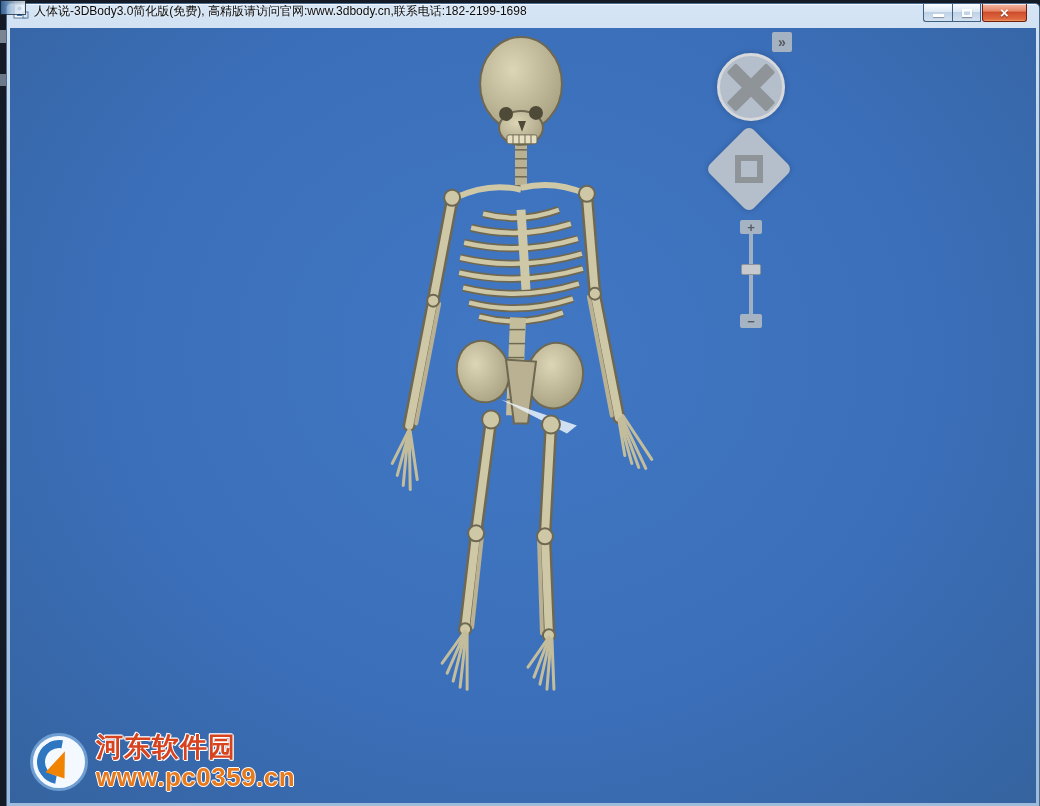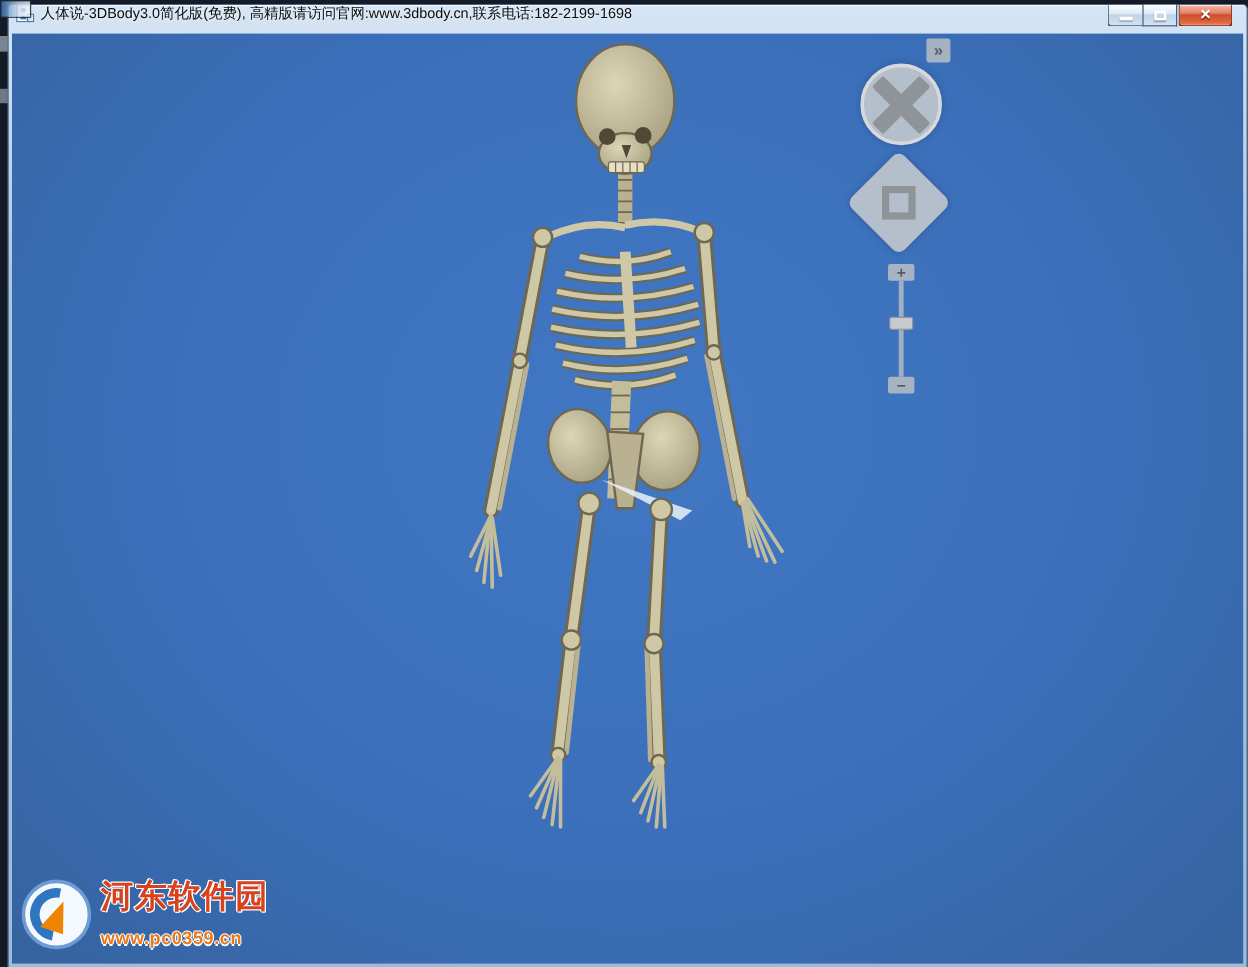--- a/index.html
+++ b/index.html
@@ -97,42 +97,42 @@
   }
   .zbtn.plus{left:730px;top:192px;}
   .zbtn.minus{left:730px;top:286px;}
   .ztrack{position:absolute;left:739px;top:206px;width:4px;height:80px;background:#b9bec4cc;}
   .zhandle{
     position:absolute;left:731px;top:236px;width:20px;height:11px;
     background:#c6c9cd;border:1px solid #8f9499;border-radius:2px;box-sizing:border-box;
   }
 
   
-  .watermark{position:absolute;left:8px;bottom:12px;display:flex;align-items:center;gap:8px;}
+  .watermark{position:absolute;left:20px;bottom:12px;display:flex;align-items:center;gap:8px;}
   .wm-logo{
     width:58px;height:58px;border-radius:50%;background:#f4f9ff;
     border:3px solid #6e9dd2;position:relative;overflow:hidden;box-sizing:border-box;
   }
   .wm-logo::before{
     content:"";position:absolute;inset:4px;border-radius:50%;
     border:8px solid #2f76c0;border-right-color:transparent;border-bottom-color:transparent;
     transform:rotate(-35deg);
   }
   .wm-logo::after{
     content:"";position:absolute;left:16px;top:14px;width:0;height:0;
     border-left:12px solid transparent;border-right:8px solid transparent;
     border-bottom:26px solid #f08300;transform:rotate(18deg);
   }
   .wm-text{display:flex;flex-direction:column;line-height:1.05;}
   .wm-name{
     font-size:27px;font-weight:bold;color:#d8431f;letter-spacing:1px;
     text-shadow:1px 0 0 #fff,-1px 0 0 #fff,0 1px 0 #fff,0 -1px 0 #fff,1px 1px 0 #fff,-1px -1px 0 #fff;
   }
   .wm-url{
-    font-size:15px;font-weight:bold;color:#e87a1e;letter-spacing:.5px;margin-top:14px;
+    font-size:26px;font-weight:bold;color:#e87a1e;letter-spacing:.5px;margin-top:2px;
     text-shadow:1px 0 0 #fff,-1px 0 0 #fff,0 1px 0 #fff,0 -1px 0 #fff;
   }
 </style>
 </head>
 <body>
 
 <div>
   <div class="desktop-icon di-1"></div>
   <div class="desktop-icon di-2"></div>
   <div class="desktop-icon di-3"></div>

